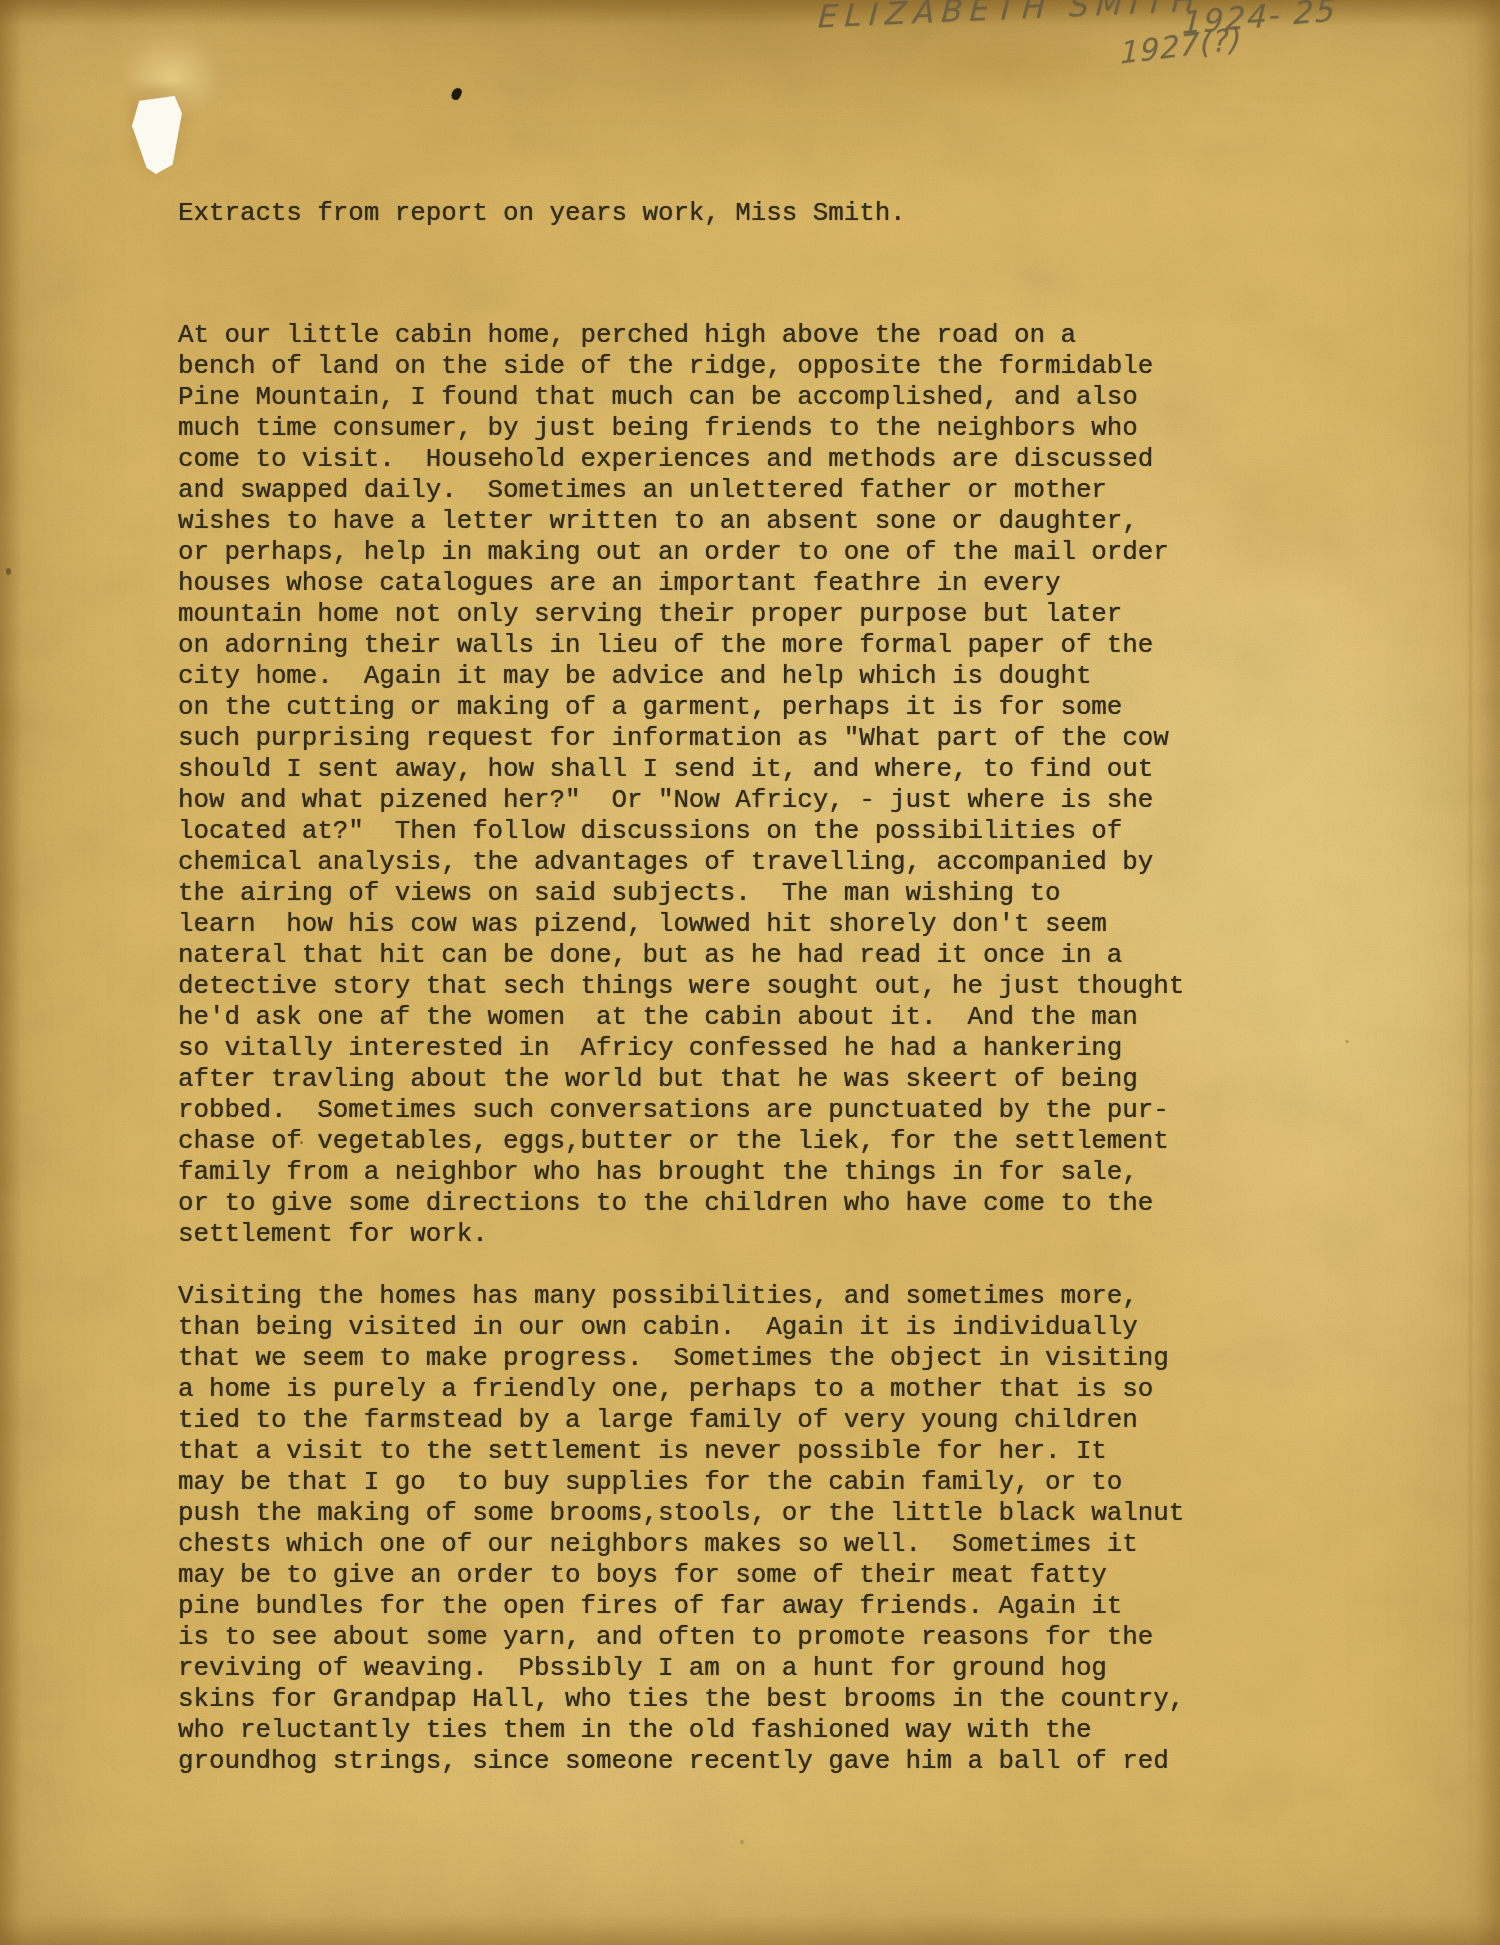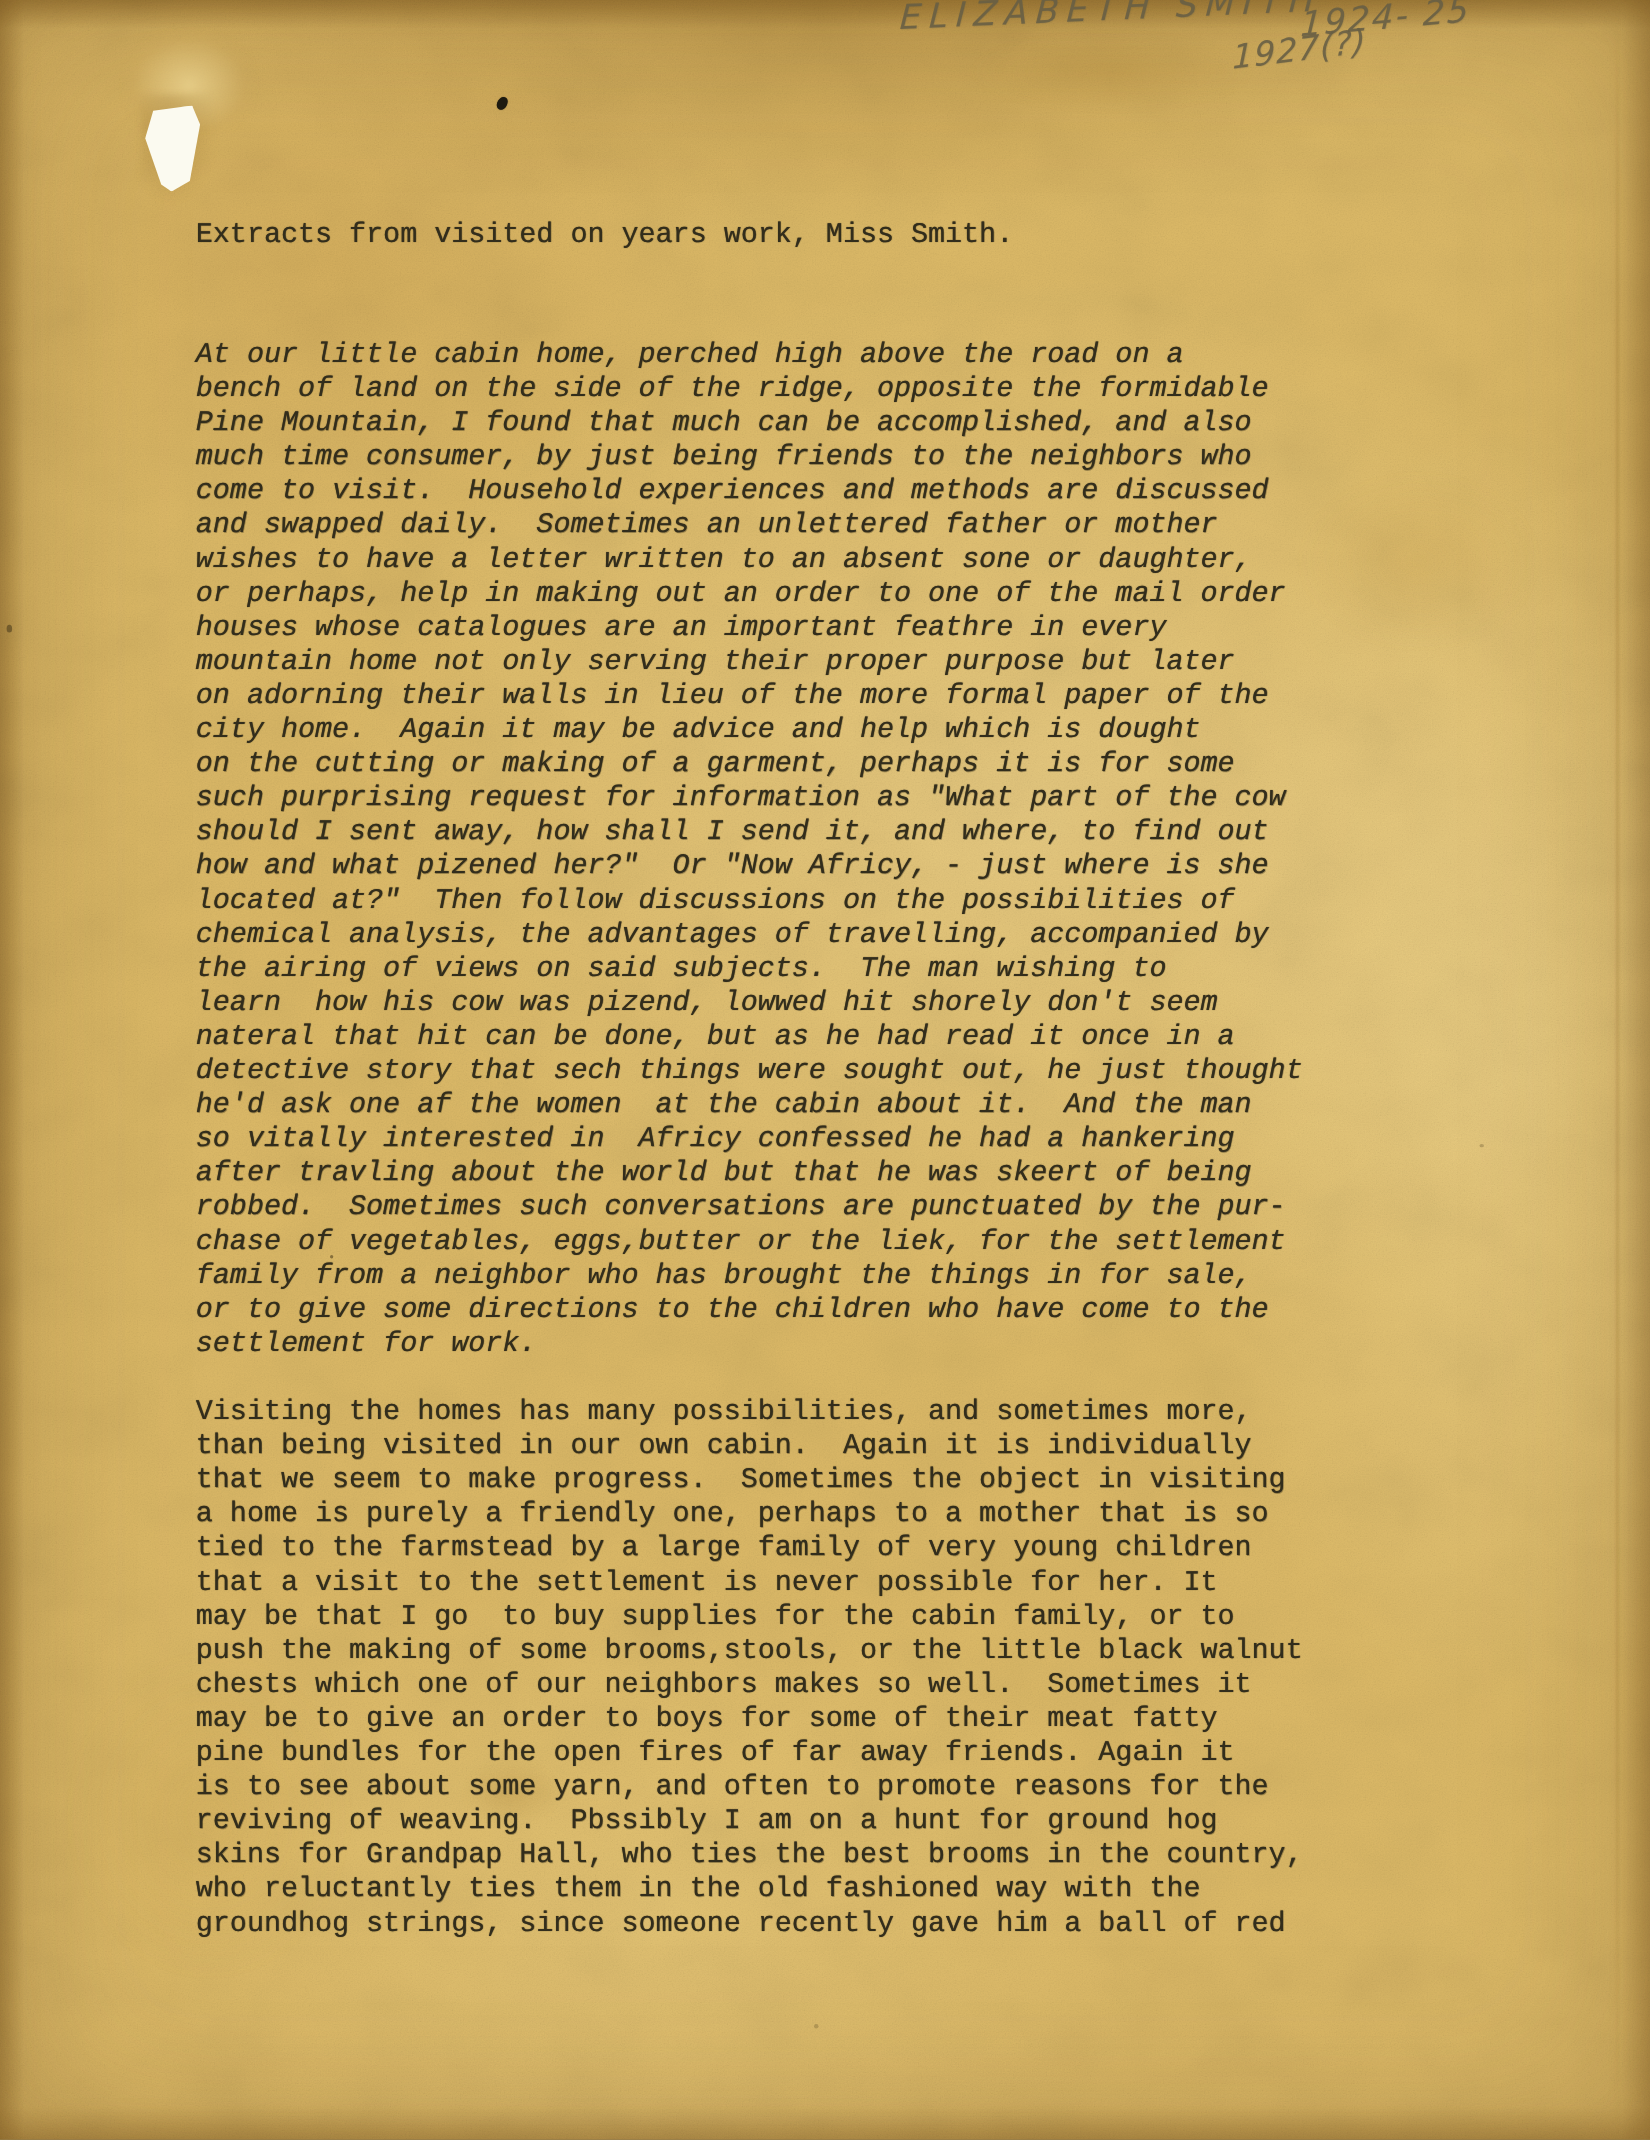--- a/index.html
+++ b/index.html
@@ -24,21 +24,21 @@
   .grain{position:absolute;inset:0;width:100%;height:100%;pointer-events:none;mix-blend-mode:multiply;}
   .doc{
     position:absolute;left:178px;top:136px;width:1180px;
     color:#322d1c;
     font-size:25.8px;line-height:31px;
     white-space:pre;
     text-shadow:0 0 1px rgba(45,40,22,0.75), 0.5px 0.4px 0.6px rgba(45,40,22,0.30);
   }
   .doc .title{margin:0;}
   .doc p.para{margin:31px 0 0 0;}
-  .doc p.para:first-of-type{margin-top:16px;font-style:italic;}
+  .doc p.para:first-of-type{margin-top:29px;}
   .pencil{
     position:absolute;
     font-family:"DejaVu Sans",sans-serif;
     font-style:italic;
     color:rgba(104,94,68,0.88);
     text-shadow:0.6px 0.6px 0.8px rgba(104,94,68,0.25);
     white-space:nowrap;
   }
   .pencil-name{left:818px;top:-10px;font-size:31px;letter-spacing:7px;transform:rotate(-2.5deg) skewX(-6deg);}
   .pencil-date1{left:1182px;top:-2px;font-size:31px;letter-spacing:2px;transform:rotate(-5deg) skewX(-8deg);}
@@ -112,21 +112,21 @@
   <div class="speck s1"></div>
   <div class="speck s2"></div>
   <div class="speck s3"></div>
   <div class="speck s4"></div>
 
   <div class="pencil pencil-name">ELIZABETH SMITH</div>
   <div class="pencil pencil-date1">1924- 25</div>
   <div class="pencil pencil-date2">1927(?)</div>
 
   <div class="doc">
-    <p class="title">Extracts from visited on years work, Miss Smith.</p>
+    <p class="title">Extracts from report on years work, Miss Smith.</p>
     <div id="doc-paragraphs"><p class="para">At our little cabin home, perched high above the road on a
 bench of land on the side of the ridge, opposite the formidable
 Pine Mountain, I found that much can be accomplished, and also
 much time consumer, by just being friends to the neighbors who
 come to visit.  Household experiences and methods are discussed
 and swapped daily.  Sometimes an unlettered father or mother
 wishes to have a letter written to an absent sone or daughter,
 or perhaps, help in making out an order to one of the mail order
 houses whose catalogues are an important feathre in every
 mountain home not only serving their proper purpose but later

